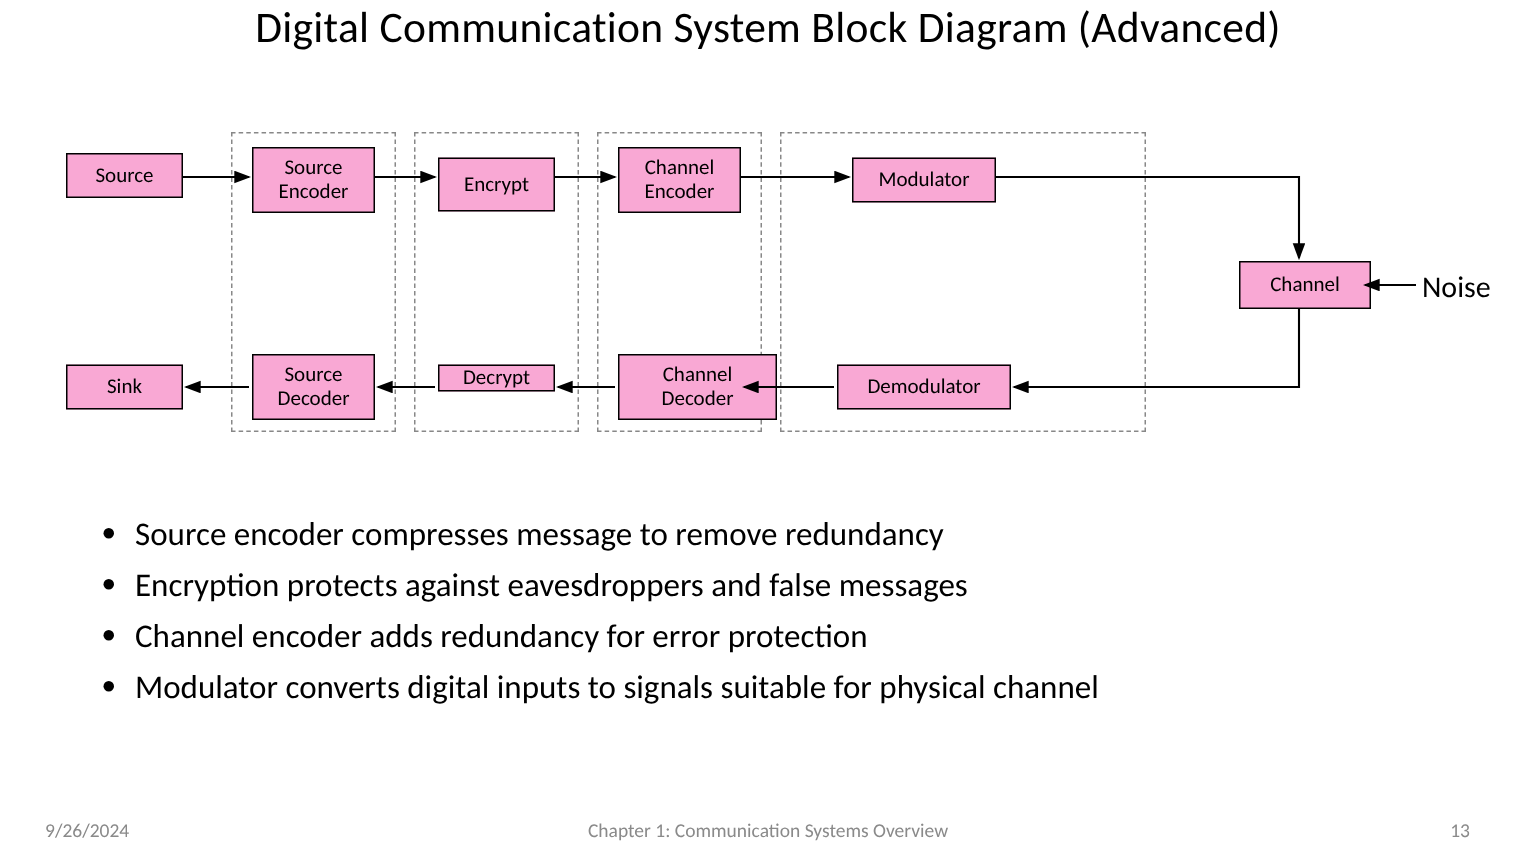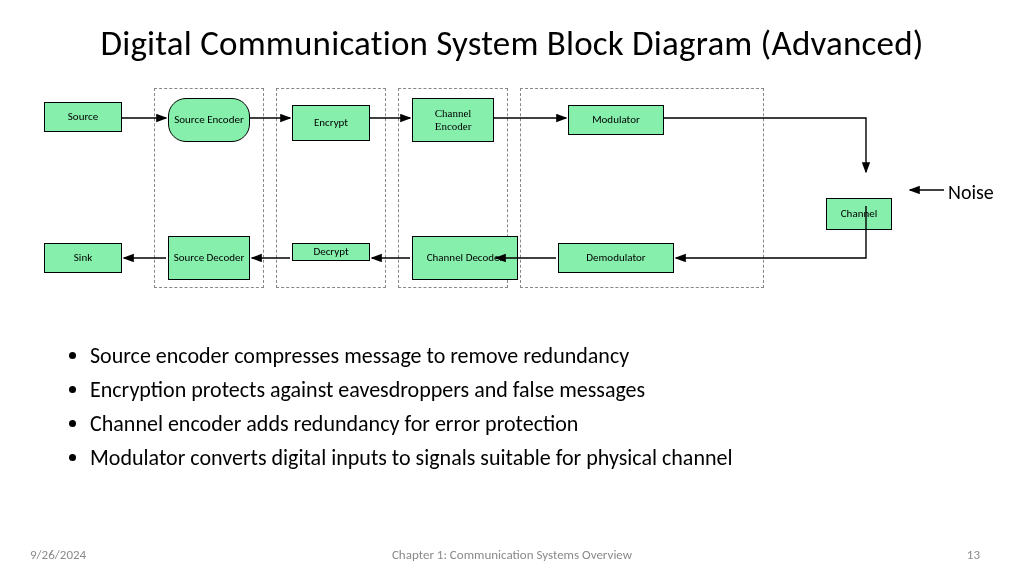--- a/index.html
+++ b/index.html
@@ -4,35 +4,34 @@
 <style>
   * { box-sizing: border-box; margin: 0; padding: 0; }
   body {
     width: 1024px; height: 576px;
     font-family: "Calibri", "Segoe UI", Arial, sans-serif;
     background: #fff; color: #000;
     position: relative;
   }
   .title {
     text-align: center;
-    font-size: 35px;
+    font-size: 29px;
     font-weight: 400;
-    padding-top: 22px;
     letter-spacing: 0.2px;
   }
   .diagram {
     position: absolute;
     left: 28px; top: 88px;
     width: 968px; height: 230px;
   }
   .block {
     position: absolute;
     border: 1.5px solid #000;
-    background: #86efac;
-    font-size: 11px;
+    background: #f9a8d4;
+    font-size: 14px;
     display: flex;
     align-items: center;
     justify-content: center;
     text-align: center;
     line-height: 1.15;
     padding: 2px 4px;
   }
   .dashed-group {
     position: absolute;
     border: 1.5px dashed #888;
@@ -72,28 +71,28 @@
 <div class="title">Digital Communication System Block Diagram (Advanced)</div>
 
 <div class="diagram">
 
   <div class="dashed-group" style="left:126px; top:0px;  width:110px; height:200px;"></div>
   <div class="dashed-group" style="left:248px; top:0px;  width:110px; height:200px;"></div>
   <div class="dashed-group" style="left:370px; top:0px;  width:110px; height:200px;"></div>
   <div class="dashed-group" style="left:492px; top:0px;  width:244px; height:200px;"></div>
 
   <div class="block" style="left:16px;  top:14px; width:78px;  height:30px;">Source</div>
-  <div class="block" style="left:140px; top:10px; width:82px;  height:44px;border-radius:18px;">Source
+  <div class="block" style="left:140px; top:10px; width:82px;  height:44px;">Source
 Encoder</div>
   <div class="block" style="left:264px; top:17px; width:78px;  height:36px;">Encrypt</div>
-  <div class="block" style="left:384px; top:10px; width:82px;  height:44px;font-family:Liberation Serif, serif;">Channel
+  <div class="block" style="left:384px; top:10px; width:82px;  height:44px;">Channel
 Encoder</div>
   <div class="block" style="left:540px; top:17px; width:96px;  height:30px;text-align:center;">Modulator</div>
 
-  <div class="block" style="left:798px; top:86px; width:66px;  height:32px;margin-top:24px;">Channel</div>
+  <div class="block" style="left:798px; top:86px; width:88px;  height:32px;">Channel</div>
   <div class="noise-label" style="left:920px; top:92px;">Noise</div>
 
   <div class="block" style="left:530px; top:155px; width:116px; height:30px;">Demodulator</div>
   <div class="block" style="left:384px; top:148px; width:106px;  height:44px;">Channel
 Decoder</div>
   <div class="block" style="left:264px; top:155px; width:78px;  height:18px;">Decrypt</div>
   <div class="block" style="left:140px; top:148px; width:82px;  height:44px;">Source
 Decoder</div>
   <div class="block" style="left:16px;  top:155px; width:78px;  height:30px;">Sink</div>
 

